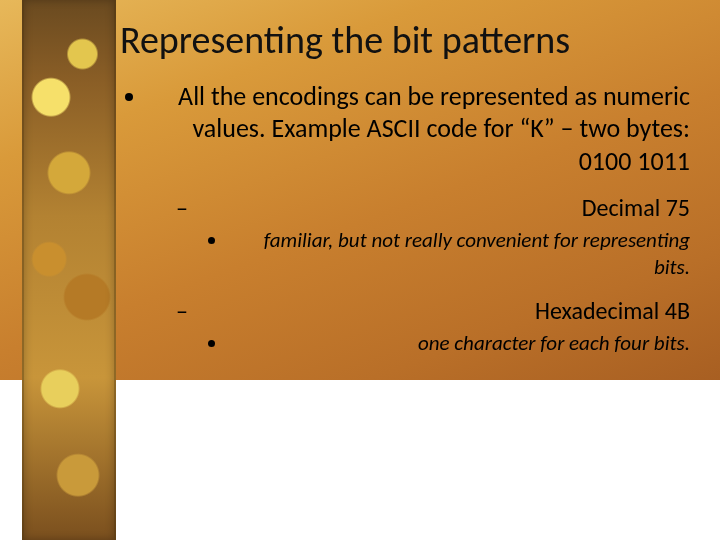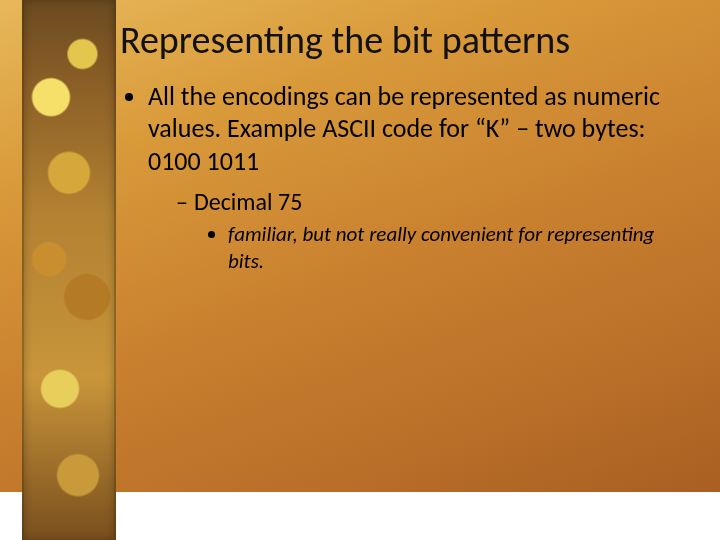--- a/index.html
+++ b/index.html
@@ -6,21 +6,21 @@
     margin: 0;
     padding: 0;
     width: 720px;
     height: 540px;
     overflow: hidden;
     font-family: Calibri, "Segoe UI", Arial, sans-serif;
   }
   .slide {
     position: relative;
     width: 720px;
-    height: 492px;
+    height: 380px;
     background: linear-gradient(160deg,
       #e7b85a 0%,
       #d99a3a 25%,
       #c87f2e 55%,
       #b96f28 80%,
       #a85f22 100%);
   }
   .leaf-strip {
     position: absolute;
     left: 22px;
@@ -53,30 +53,31 @@
     font-weight: 400;
     color: #111;
     line-height: 1.1;
   }
   ul.lvl1 {
     margin: 0;
     padding-left: 28px;
     list-style: disc;
     font-size: 26px;
     line-height: 1.25;
+    text-align: right;
   }
   ul.lvl2 {
     margin: 6px 0 0 0;
     padding-left: 28px;
     list-style: none;
     font-size: 24px;
   }
   ul.lvl2 > li {
     position: relative;
-    margin-top: 10px;
+    margin-top: 16px;
     padding-left: 18px;
   }
   ul.lvl2 > li::before {
     content: "–";
     position: absolute;
     left: 0;
     top: 0;
   }
   ul.lvl3 {
     margin: 4px 0 0 0;
@@ -105,18 +106,26 @@
         <ul class="lvl2">
           <li>
             <span>Decimal 75</span>
             <ul class="lvl3">
               <li>
                 <span>familiar, but not really convenient for representing bits.</span>
               </li>
             </ul>
           </li>
 
+          <li>
+            <span>Hexadecimal 4B</span>
+            <ul class="lvl3">
+              <li>
+                <span>one character for each four bits.</span>
+              </li>
+            </ul>
+          </li>
 
         </ul>
       </li>
     </ul>
   </div>
 </div>
 
 </body></html>

